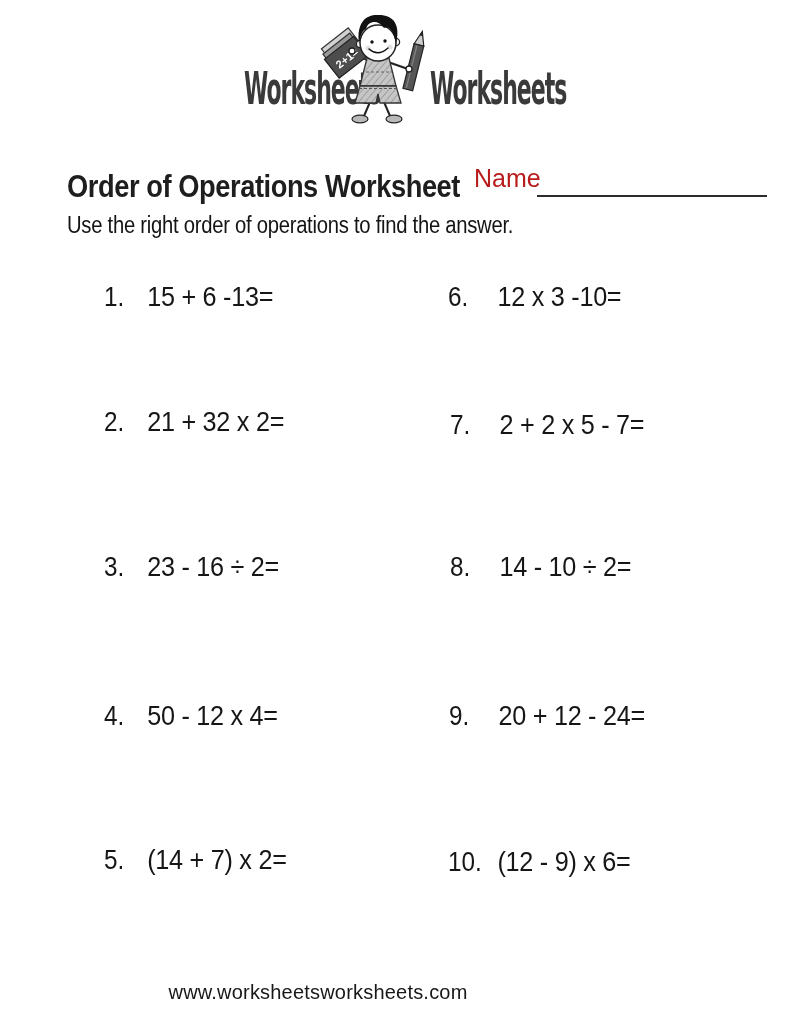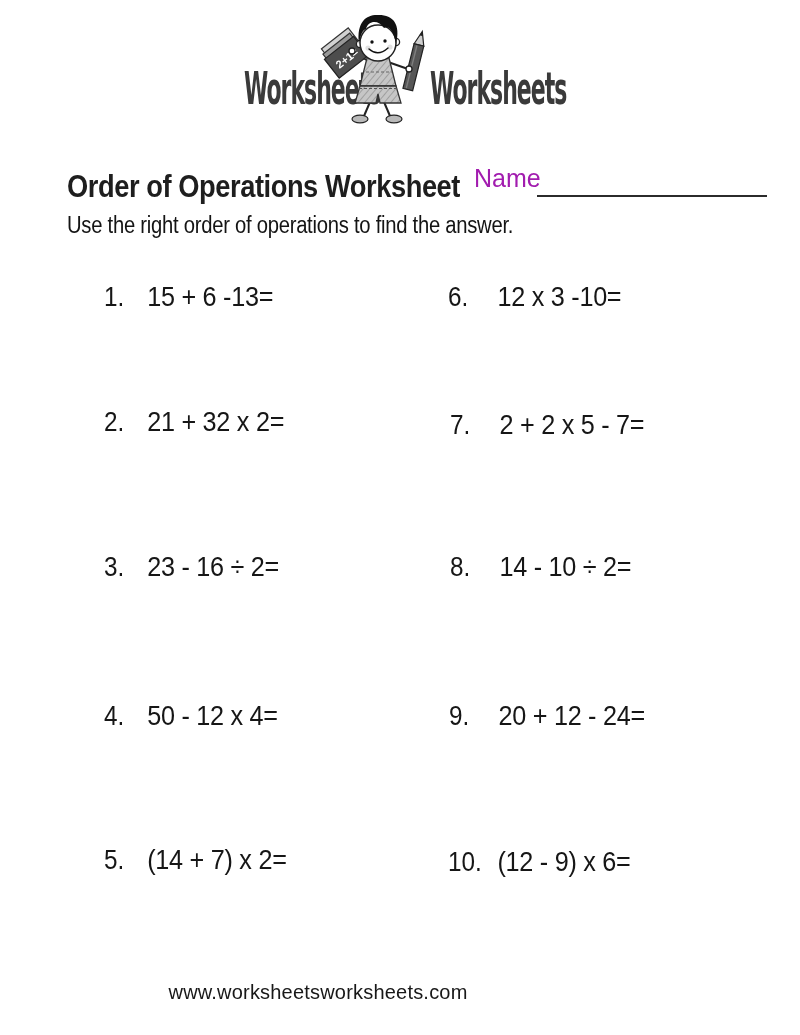--- a/index.html
+++ b/index.html
@@ -16,21 +16,21 @@
   }
   .logo-text.left{left:244px;}
   .logo-text.right{left:430px;}
   .logo-boy{position:absolute;left:316px;top:12px;width:126px;height:118px;}
   
   .title{
     position:absolute;left:67px;top:169px;font-size:31px;font-weight:600;
     letter-spacing:-0.5px;transform:scaleX(0.88);transform-origin:left top;
     white-space:nowrap;color:#1e1e1e;
   }
-  .name-label{position:absolute;left:474px;top:164px;font-size:25px;color:#a21caf;}
+  .name-label{position:absolute;left:474px;top:164px;font-size:25px;color:#b91c1c;}
   .name-line{position:absolute;left:537px;top:195px;width:230px;height:0;border-top:2px solid #2b2b2b;}
   .instructions{
     position:absolute;left:67px;top:212px;font-size:23px;letter-spacing:-0.3px;
     transform:scaleX(0.88);transform-origin:left top;white-space:nowrap;color:#141414;
   }
   
   .problem{
     position:absolute;white-space:nowrap;
     transform:scaleX(0.9);transform-origin:left top;
   }

